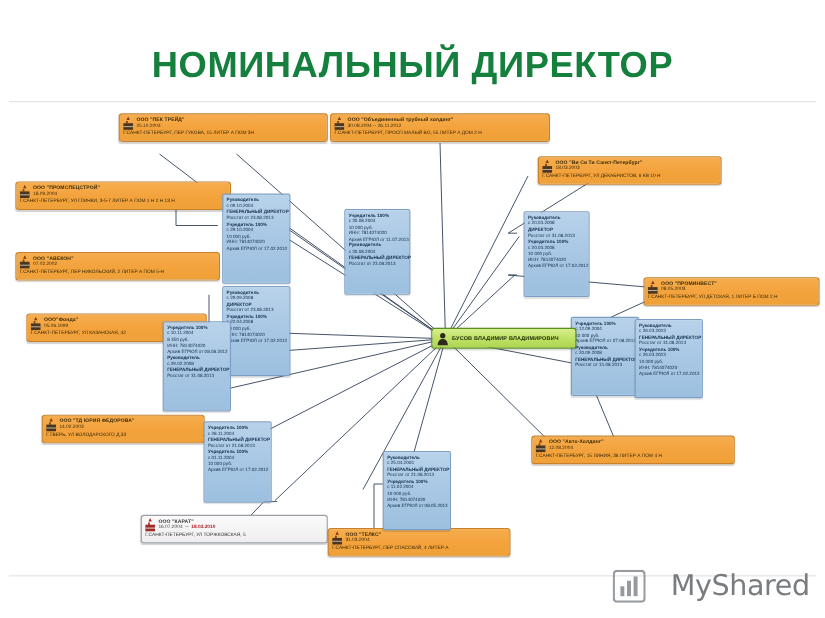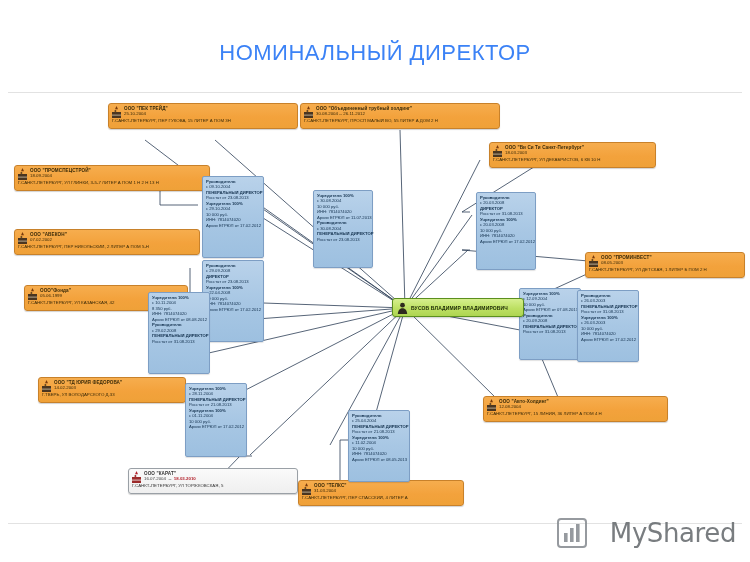--- a/index.html
+++ b/index.html
@@ -9,22 +9,22 @@
     font-family:"Liberation Sans","DejaVu Sans",sans-serif;
     overflow:hidden;
     position:relative;
   }
   #stage{position:absolute;left:0;top:0;width:750px;height:562px;background:#fff;}
 
   
   .title{
     position:absolute;left:0;top:40px;width:750px;
     text-align:center;
-    font-size:22px;font-weight:normal;letter-spacing:.5px;
-    color:#3b82f6;
+    font-size:33px;font-weight:bold;letter-spacing:.5px;
+    color:#15803d;
     font-family:"Liberation Sans","DejaVu Sans",sans-serif;
   }
   .rule{
     position:absolute;left:8px;width:734px;height:1px;background:#e2e2e2;
   }
   .rule.top{top:92px;}
   .rule.bottom{top:523px;}
 
   
   #wires{position:absolute;left:0;top:0;width:750px;height:562px;}

